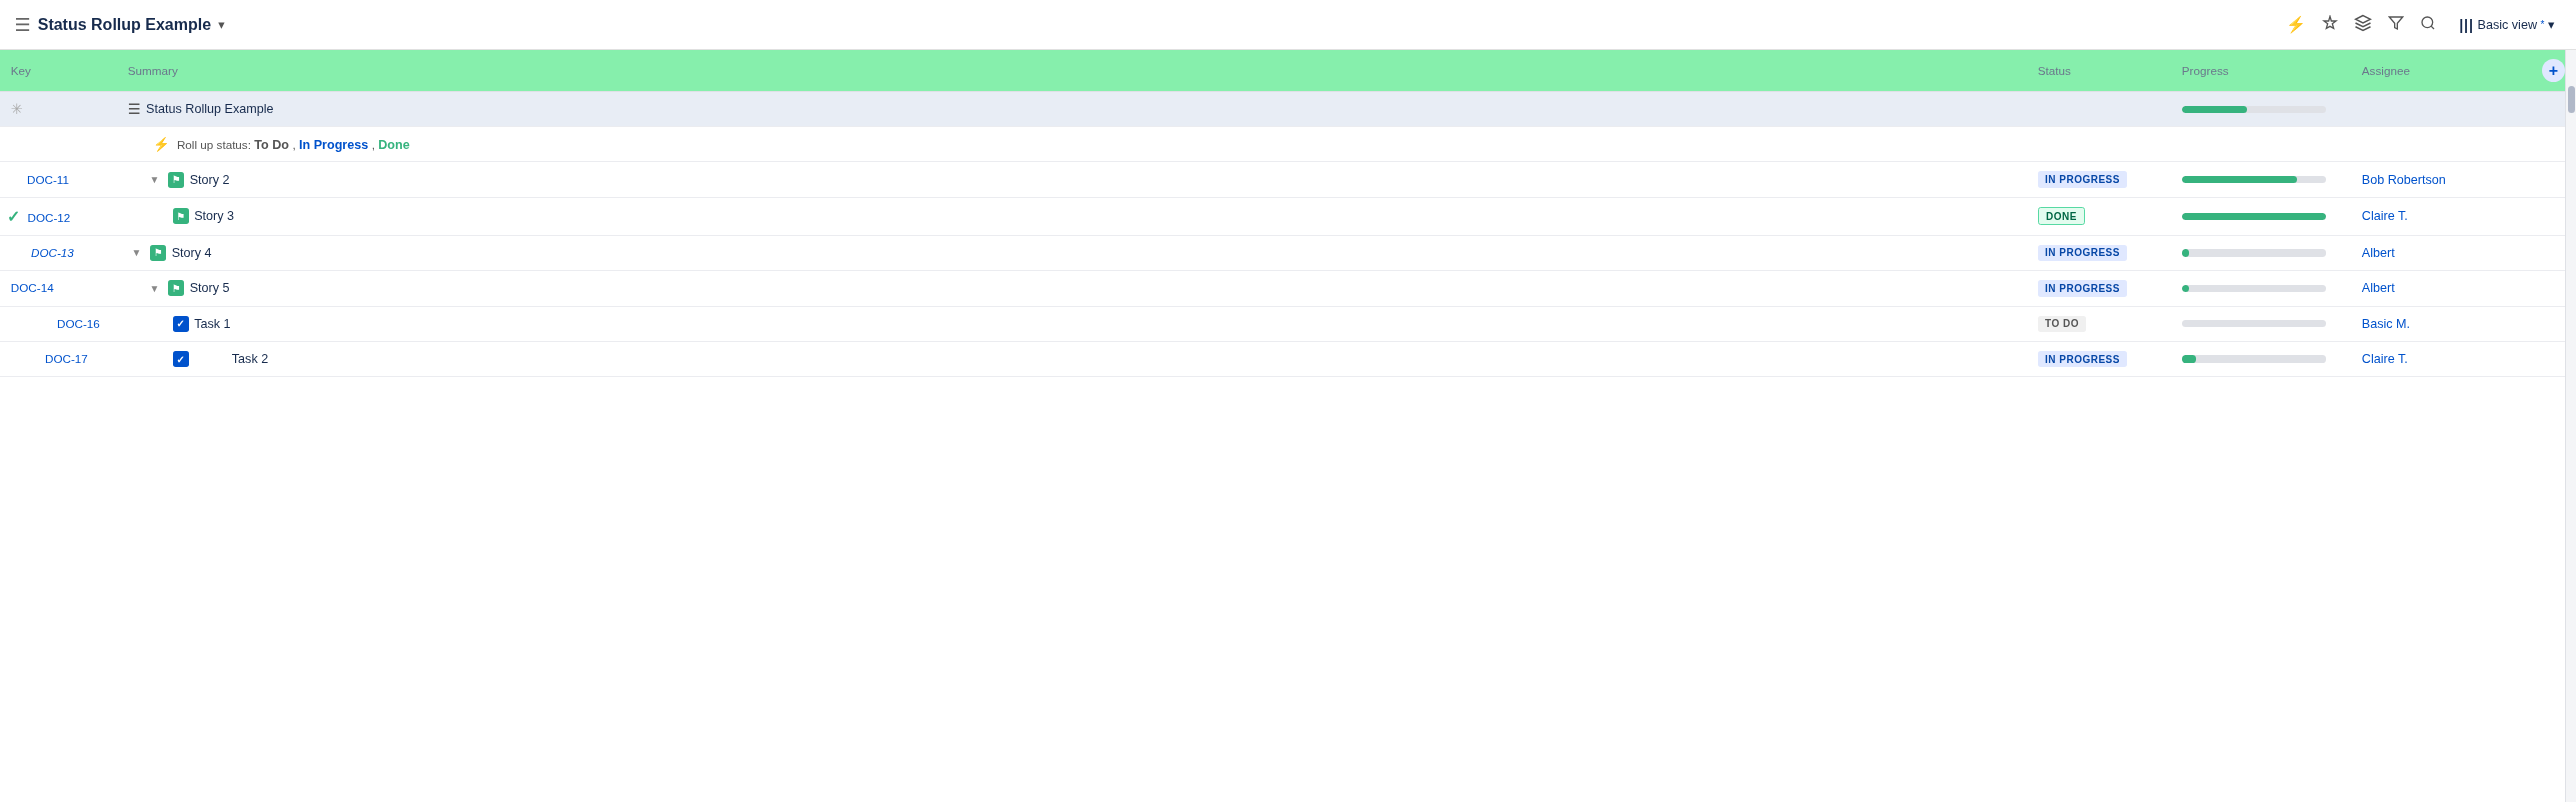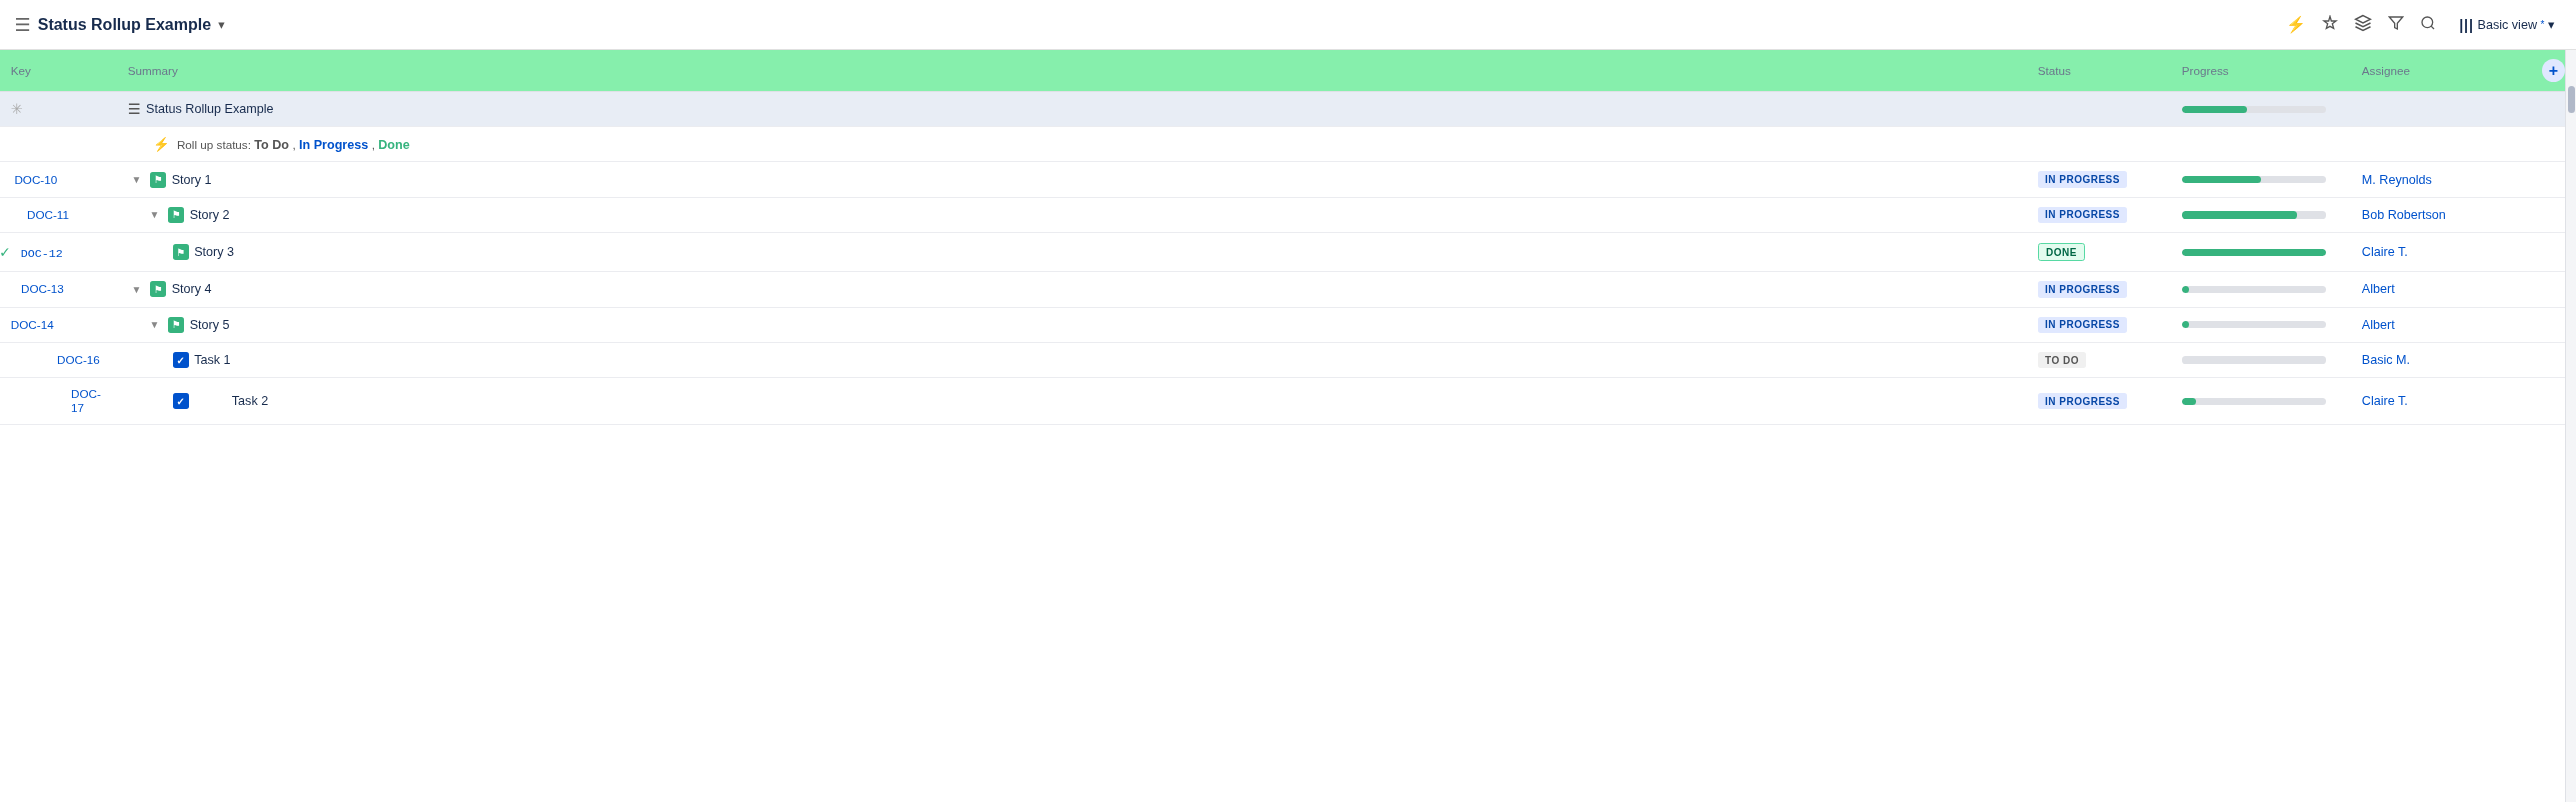--- a/index.html
+++ b/index.html
@@ -350,44 +350,20 @@
           <span class="rollup-text">Roll up status: </span>
           <span class="status-todo">To Do</span>
           <span class="rollup-text">, </span>
           <span class="status-inprogress">In Progress</span>
           <span class="rollup-text">, </span>
           <span class="status-done">Done</span>
         </td>
         <td></td>
       </tr>
 
-      <tr>
-        <td style="padding-left: 14.4px;">
-          <a class="key-link">DOC-10</a>
-        </td>
-        <td>
-          <div class="summary-cell" style="padding-left: 0px;">
-            <span class="expand-arrow">▼</span>
-            <span class="icon-story"></span>
-            <span class="summary-text">Story 1</span>
-          </div>
-        </td>
-        <td>
-          <span class="badge badge-in-progress">IN PROGRESS</span>
-        </td>
-        <td>
-          <div class="progress-bar-container">
-            <div class="progress-bar-fill" style="width: 55%;"></div>
-          </div>
-        </td>
-        <td>
-          <span class="assignee-text">M. Reynolds</span>
-        </td>
-        <td></td>
-      </tr>
 
       <tr>
         <td style="padding-left: 27px;">
           <a class="key-link">DOC-11</a>
         </td>
         <td>
           <div class="summary-cell" style="padding-left: 18px;">
             <span class="expand-arrow">▼</span>
             <span class="icon-story"></span>
             <span class="summary-text">Story 2</span>
@@ -401,21 +377,21 @@
             <div class="progress-bar-fill" style="width: 80%;"></div>
           </div>
         </td>
         <td>
           <span class="assignee-text">Bob Robertson</span>
         </td>
         <td></td>
       </tr>
 
       <tr>
-        <td style="padding-left: 0px; font-family: Liberation Mono, monospace;">
+        <td style="padding-left: 7px;">
           <span class="done-check">✓</span>
           <a class="key-link" style="margin-left: 3.6px;">DOC-12</a>
         </td>
         <td>
           <div class="summary-cell" style="padding-left: 45px;">
             <span class="icon-story"></span>
             <span class="summary-text">Story 3</span>
           </div>
         </td>
         <td>
@@ -426,21 +402,21 @@
             <div class="progress-bar-fill" style="width: 100%;"></div>
           </div>
         </td>
         <td>
           <span class="assignee-text">Claire T.</span>
         </td>
         <td></td>
       </tr>
 
       <tr>
-        <td style="padding-left: 21px;">
+        <td style="padding-left: 31px; font-style: italic;">
           <a class="key-link">DOC-13</a>
         </td>
         <td>
           <div class="summary-cell" style="padding-left: 0px;">
             <span class="expand-arrow">▼</span>
             <span class="icon-story"></span>
             <span class="summary-text">Story 4</span>
           </div>
         </td>
         <td>
@@ -500,21 +476,21 @@
             <div class="progress-bar-fill" style="width: 0%;"></div>
           </div>
         </td>
         <td>
           <span class="assignee-text">Basic M.</span>
         </td>
         <td></td>
       </tr>
 
       <tr>
-        <td style="padding-left: 71px;">
+        <td style="padding-left: 45px;">
           <a class="key-link">DOC-17</a>
         </td>
         <td>
           <div class="summary-cell" style="padding-left: 45px; gap: 43px;">
             <span class="icon-task"></span>
             <span class="summary-text">Task 2</span>
           </div>
         </td>
         <td>
           <span class="badge badge-in-progress">IN PROGRESS</span>

